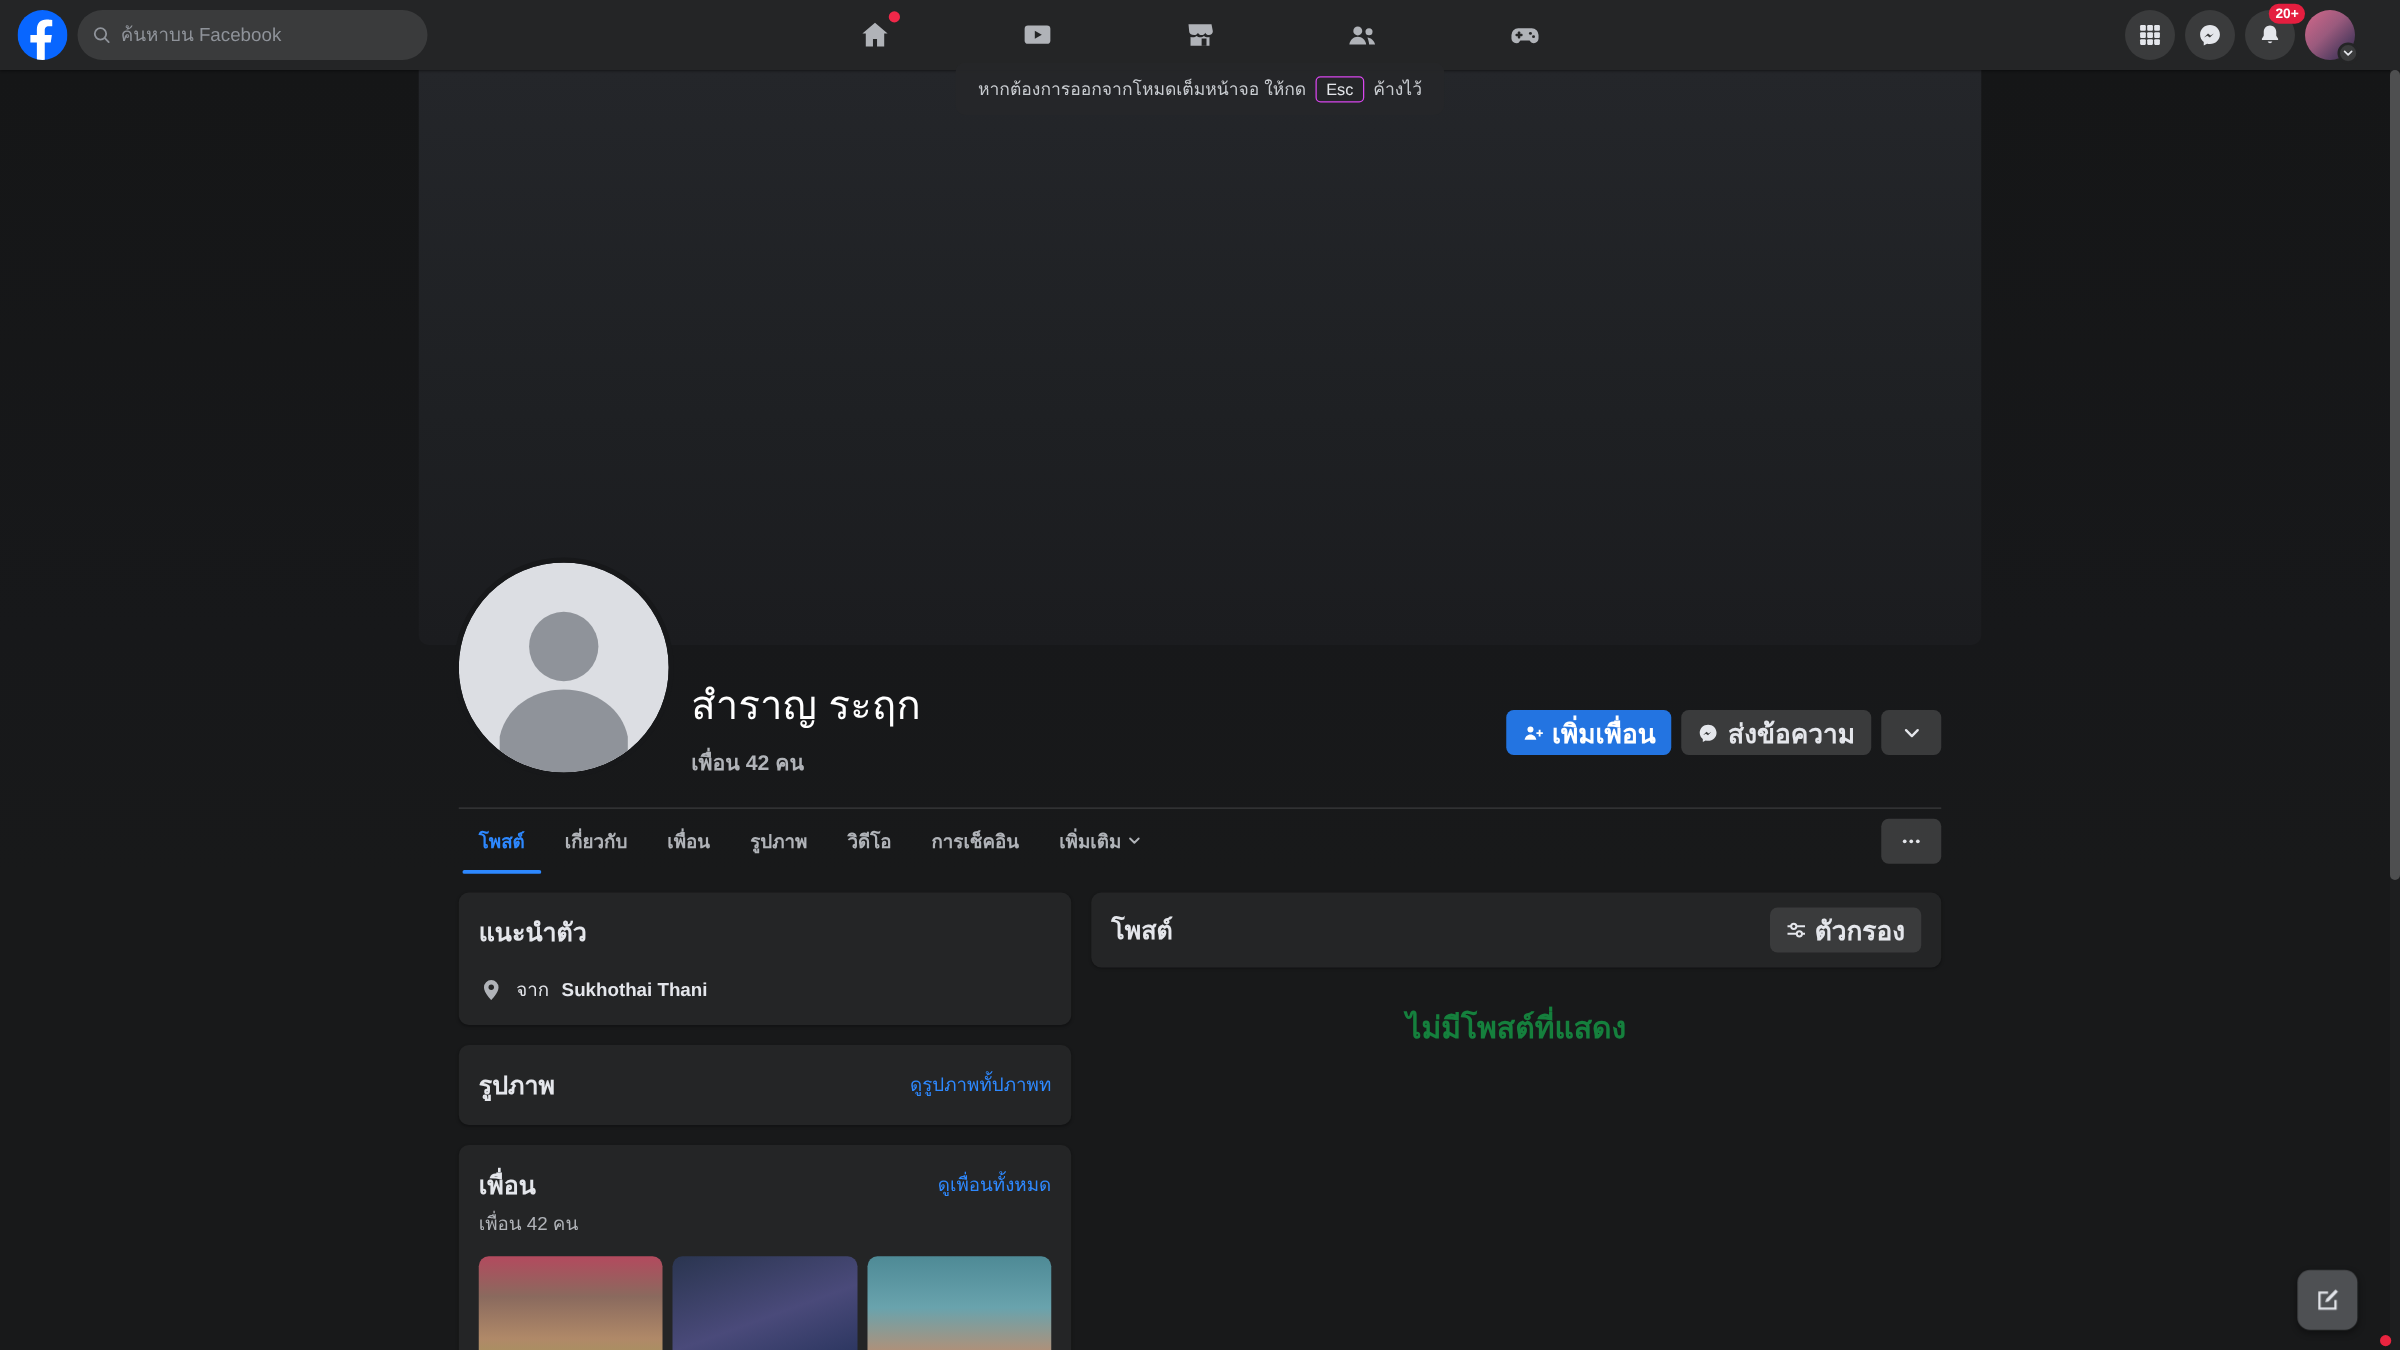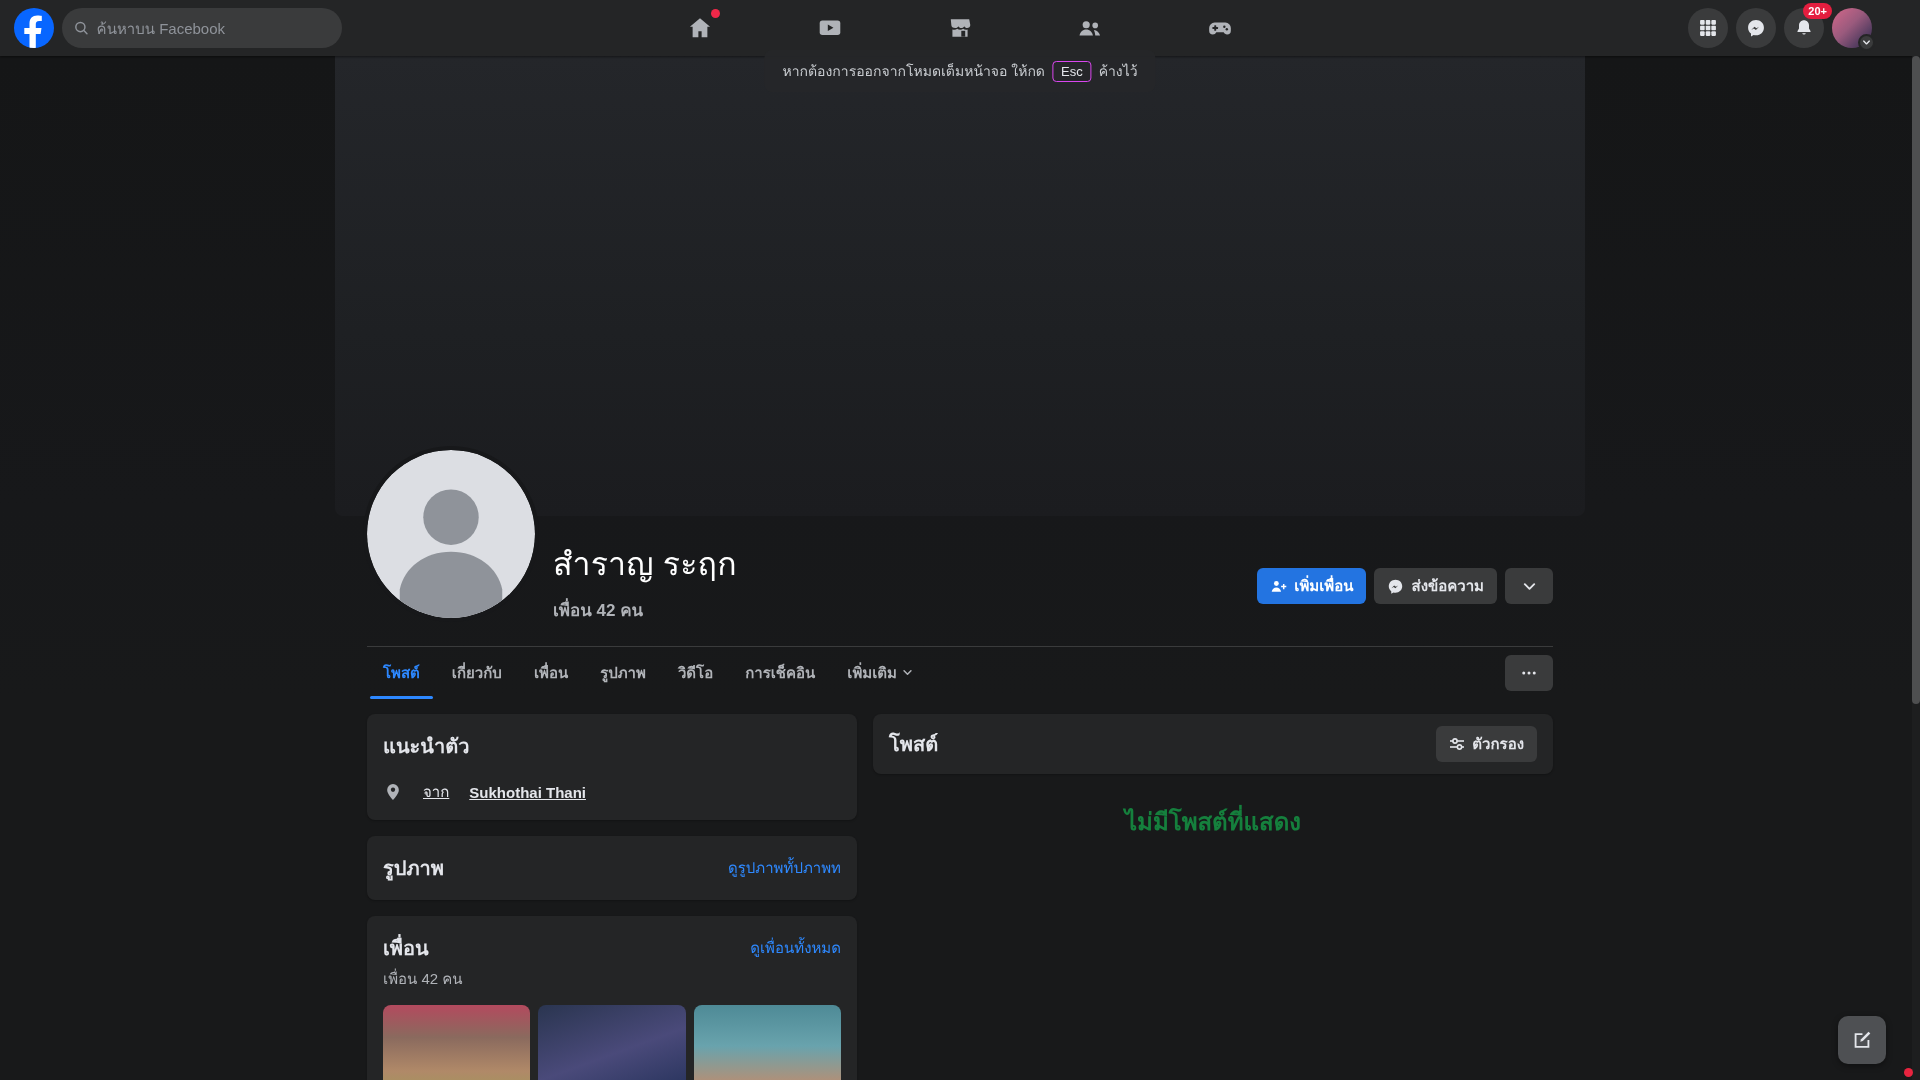--- a/index.html
+++ b/index.html
@@ -31,21 +31,21 @@
   .nav-tab {
     width:130px; height:56px; display:flex; align-items:center; justify-content:center;
     position:relative; cursor:pointer; border-radius:8px;
   }
   .nav-tab svg { fill:#b0b3b8; }
   .nav-dot {
     position:absolute; top:9px; left:calc(50% + 11px);
     width:9px; height:9px; border-radius:50%; background:#f02849;
   }
 
-  .nav-right { margin-left:auto; display:flex; gap:8px; padding-right:48px; }
+  .nav-right { margin-left:auto; display:flex; gap:8px; padding-right:36px; }
   .circle-btn {
     width:40px; height:40px; border-radius:50%; background:#3a3b3c;
     display:flex; align-items:center; justify-content:center; position:relative; cursor:pointer;
   }
   .badge {
     position:absolute; top:-5px; right:-8px; background:#e41e3f; color:#fff;
     font-size:11px; font-weight:bold; border-radius:10px; padding:2px 5px; line-height:1.1;
   }
   .nav-avatar {
     width:40px; height:40px; border-radius:50%; position:relative; cursor:pointer;
@@ -82,21 +82,21 @@
     width:168px; height:168px; border-radius:50%; overflow:hidden;
     box-shadow:0 0 0 4px #17181a; cursor:pointer;
   }
   .name-block { margin-left:18px; padding-top:22px; }
   .profile-name { font-size:32px; font-weight:normal; color:#fff; letter-spacing:.2px; }
   .friends-summary { margin-top:7px; font-size:17px; font-weight:600; color:#b0b3b8; }
 
   .actions { margin-left:auto; display:flex; gap:8px; align-items:flex-start; padding-top:52px; }
   .btn {
     height:36px; border:none; border-radius:6px; display:flex; align-items:center; gap:7px;
-    padding:0 13px; font-size:15px; font-weight:600; cursor:pointer;
+    padding:0 13px; font-size:21px; font-weight:600; cursor:pointer;
     font-family:inherit; color:#e4e6eb; background:#3a3b3c;
   }
   .btn.primary { background:#2374e1; color:#fff; }
   .btn.icon-only { width:48px; justify-content:center; padding:0; }
 
   .tabbar-wrap { margin:0 32px; border-top:1px solid #3a3b3c; display:flex; align-items:center; height:52px; }
   .tab {
     padding:0 16px; height:52px; display:flex; align-items:center; gap:5px;
     color:#b0b3b8; font-size:15px; font-weight:600; position:relative; cursor:pointer;
   }
@@ -113,21 +113,21 @@
   
   .main { display:flex; gap:16px; padding:16px 32px 0; align-items:flex-start; }
   .left-col { width:490px; flex:0 0 auto; display:flex; flex-direction:column; gap:16px; }
   .right-col { flex:1; }
 
   .card { background:#242526; border-radius:8px; padding:16px; box-shadow:0 1px 2px rgba(0,0,0,.25); }
   .card-title { font-size:20px; font-weight:bold; color:#e4e6eb; }
   .card-head { display:flex; justify-content:space-between; align-items:center; }
   .see-all-link { font-size:15px; color:#2e89ff; cursor:pointer; text-decoration:none; }
 
-  .intro-row { margin-top:18px; display:flex; align-items:center; gap:20px; font-size:15px;text-decoration:underline; }
+  .intro-row { margin-top:18px; display:flex; align-items:center; gap:10px; font-size:15px; }
   .intro-row b { font-weight:bold; }
 
   .friends-count-sub { margin-top:3px; font-size:15px; color:#b0b3b8; }
   .friends-grid { margin-top:14px; display:grid; grid-template-columns:repeat(3,1fr); gap:8px; }
   .thumb { aspect-ratio:1/1; border-radius:8px; cursor:pointer; }
   .thumb-1 { background:linear-gradient(180deg,#b34a5e 0%,#8a6a5e 22%,#b08968 45%,#97a052 72%,#6f7c42 100%); }
   .thumb-2 { background:linear-gradient(160deg,#2a3550 0%,#4a4a7a 38%,#27335c 70%,#1c2742 100%); }
   .thumb-3 { background:linear-gradient(180deg,#4e8a96 0%,#69a3ad 28%,#b98e72 55%,#8b6f57 78%,#35555e 100%); }
 
   .posts-card { background:#242526; border-radius:8px; padding:12px 16px; display:flex; justify-content:space-between; align-items:center; box-shadow:0 1px 2px rgba(0,0,0,.25); }

